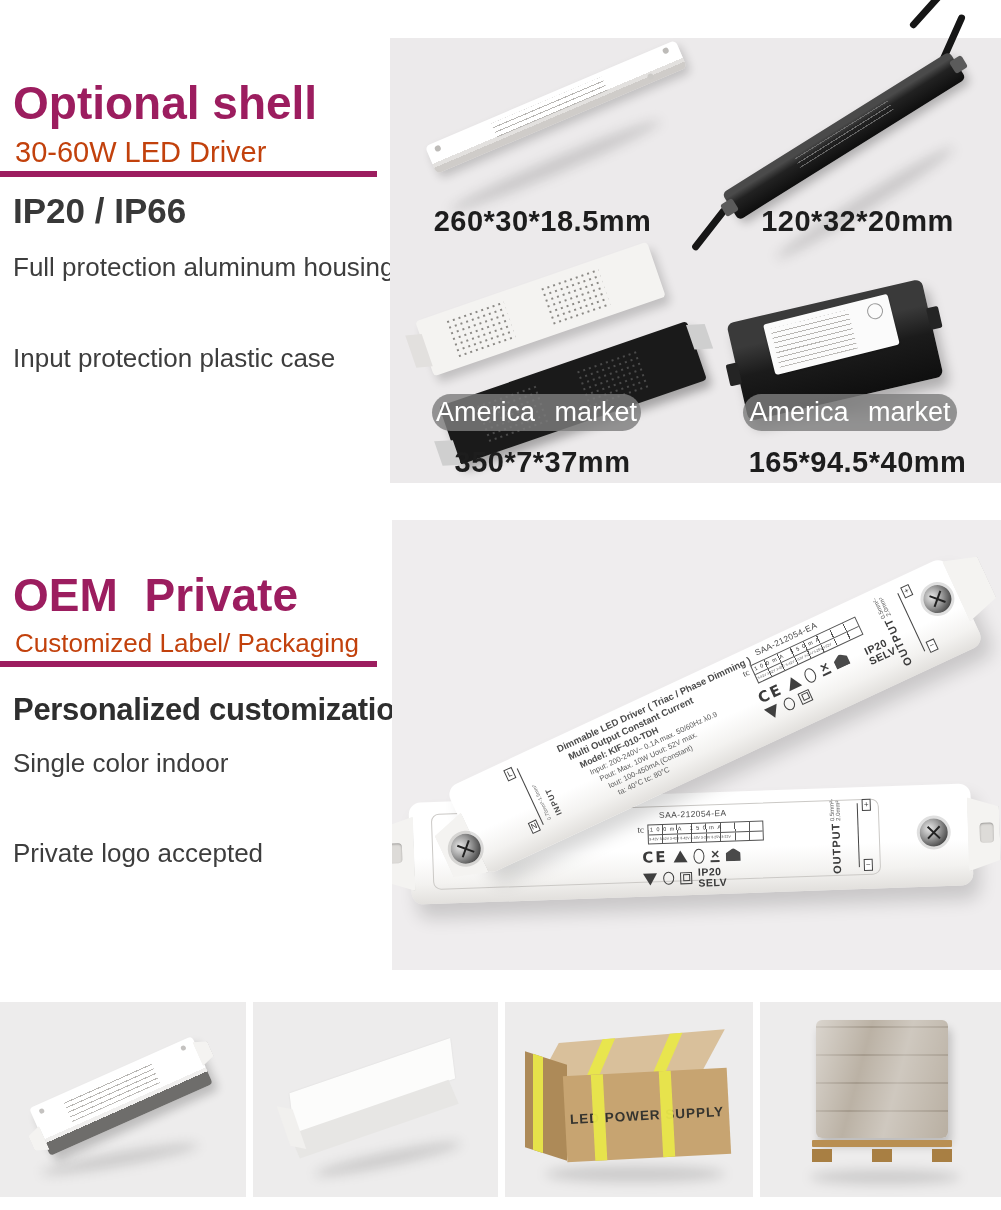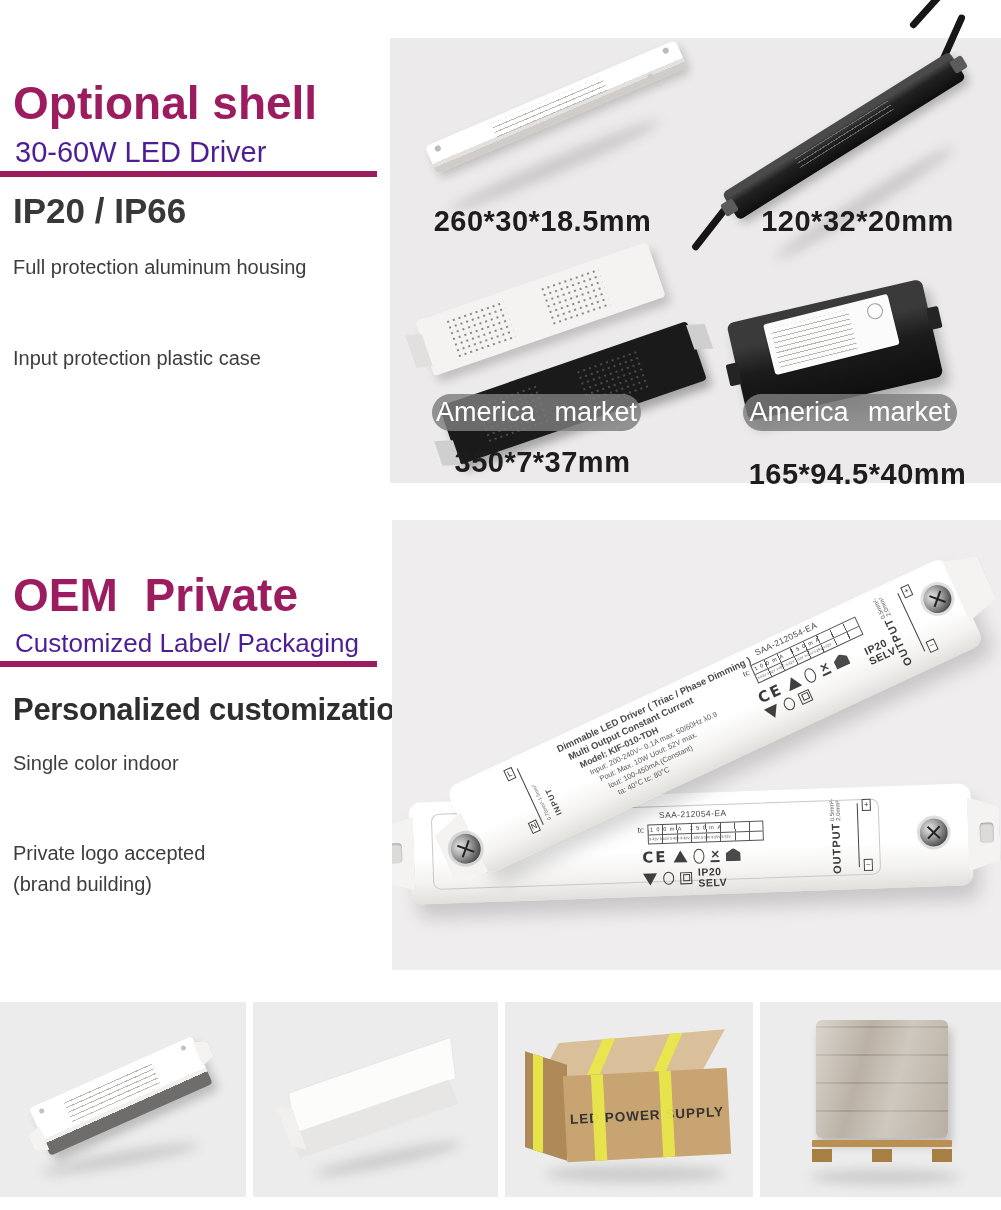--- a/index.html
+++ b/index.html
@@ -1,24 +1,24 @@
 <!DOCTYPE html>
 <html><head>
 <meta charset="utf-8">
 <style>
   * { margin:0; padding:0; box-sizing:border-box; }
   html,body { width:1001px; height:1210px; background:#fff; font-family:"Liberation Sans", sans-serif; position:relative; overflow:hidden; }
   .abs { position:absolute; }
 
   
   .h-title { font-size:46px; font-weight:bold; color:#9C1D5F; letter-spacing:0px; white-space:nowrap; }
-  .h-sub   { font-size:29px; color:#4c1d95; white-space:nowrap; }
+  .h-sub   { font-size:29px; color:#c2410c; white-space:nowrap; }
   .divider { height:6px; background:#9C1D5F; }
   .h-rating{ font-size:35px; font-weight:bold; color:#383838; }
-  .body-tx { font-size:20px; color:#3D3D3D; line-height:32px; white-space:nowrap; }
+  .body-tx { font-size:26px; color:#3D3D3D; line-height:32px; white-space:nowrap; }
   .h-heading { font-size:31px; font-weight:bold; color:#2E2E2E; letter-spacing:-0.3px; white-space:nowrap; }
   .word-sp { word-spacing:14px; }
 
   
   .panel { background:#ECEAEB; }
   .panel2{ background:#EFEDEE; }
   .tile  { background:#EDECEC; }
 
   .caption { font-size:29px; font-weight:bold; color:#1D1D1D; text-align:center; letter-spacing:0.5px; white-space:nowrap; }
 
@@ -158,35 +158,34 @@
 
 <div class="abs soft-shadow" style="left:760px; top:400px; width:190px; height:18px;"></div>
 <div class="abs blackbox" style="left:735px; top:300px; width:200px; height:100px; transform:rotate(-13deg);">
   <div class="whitelabel abs" style="left:36px; top:8px; width:128px; height:52px; transform:rotate(-1deg);">
     <div class="abs lbl-lines" style="left:6px; top:6px; width:80px; height:40px;"></div>
     <div class="abs" style="right:8px; top:6px; width:16px; height:16px; border:1.5px solid #999; border-radius:50%;"></div>
   </div>
   <div class="abs" style="left:-10px; top:40px; width:12px; height:22px; background:#242424; border-radius:2px;"></div>
   <div class="abs" style="right:-10px; top:30px; width:12px; height:22px; background:#242424; border-radius:2px;"></div>
 </div>
-<div class="abs caption" style="left:725px; top:446px; width:265px;margin-top:12px;">165*94.5*40mm</div>
+<div class="abs caption" style="left:725px; top:446px; width:265px;">165*94.5*40mm</div>
 
 <div class="abs badge" style="left:432px; top:394px; width:209px; height:37px;">America market</div>
 <div class="abs badge" style="left:743px; top:394px; width:214px; height:37px;">America market</div>
 
 <div class="abs h-title word-sp" style="left:13px; top:568px;">OEM Private</div>
 <div class="abs h-sub" style="left:15px; top:628px; font-size:26px;">Customized Label/ Packaging</div>
 <div class="abs divider" style="left:0px; top:661px; width:377px;"></div>
 <div class="abs h-heading" style="left:13px; top:692px;">Personalized customization</div>
 <div class="abs body-tx" style="left:13px; top:748px; line-height:31px;">
   <div>Single color indoor</div>
 </div>
 <div class="abs body-tx" style="left:13px; top:838px; line-height:31px;">
   <div>Private logo accepted</div>
-  <div>(brand building)</div>
 </div>
 
 <div class="abs panel2" style="left:392px; top:520px; width:609px; height:450px; overflow:hidden;">
 
   <div class="abs bigdrv" style="left:18px; top:273px; width:562px; height:102px; transform:rotate(-2deg); z-index:1;">
     <div class="ear" style="left:-28px; top:14px; width:32px; height:74px; clip-path:polygon(100% 0, 0 14%, 0 86%, 100% 100%);"></div>
     <div class="ear" style="right:-28px; top:14px; width:32px; height:74px; clip-path:polygon(0 0, 100% 14%, 100% 86%, 0 100%);"></div>
     <div class="ear-slot" style="right:-22px; top:40px; width:14px; height:20px;"></div>
     <div class="ear-slot" style="left:-22px; top:40px; width:14px; height:20px;"></div>
     <div class="labelbox abs" style="left:22px; top:12px; width:448px; height:76px;"></div>

